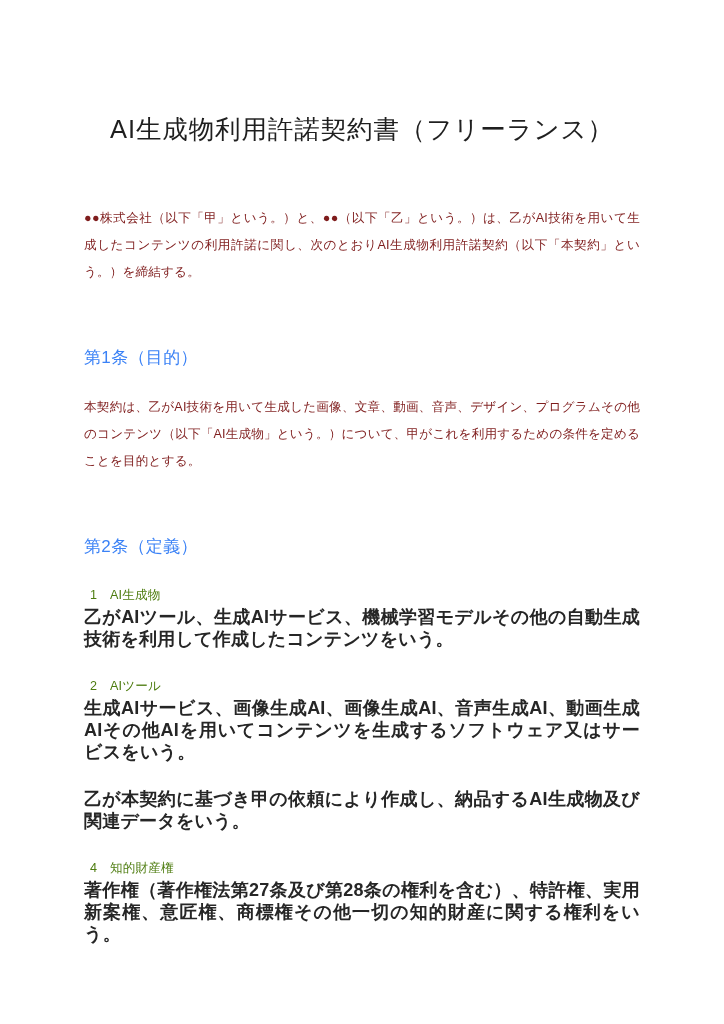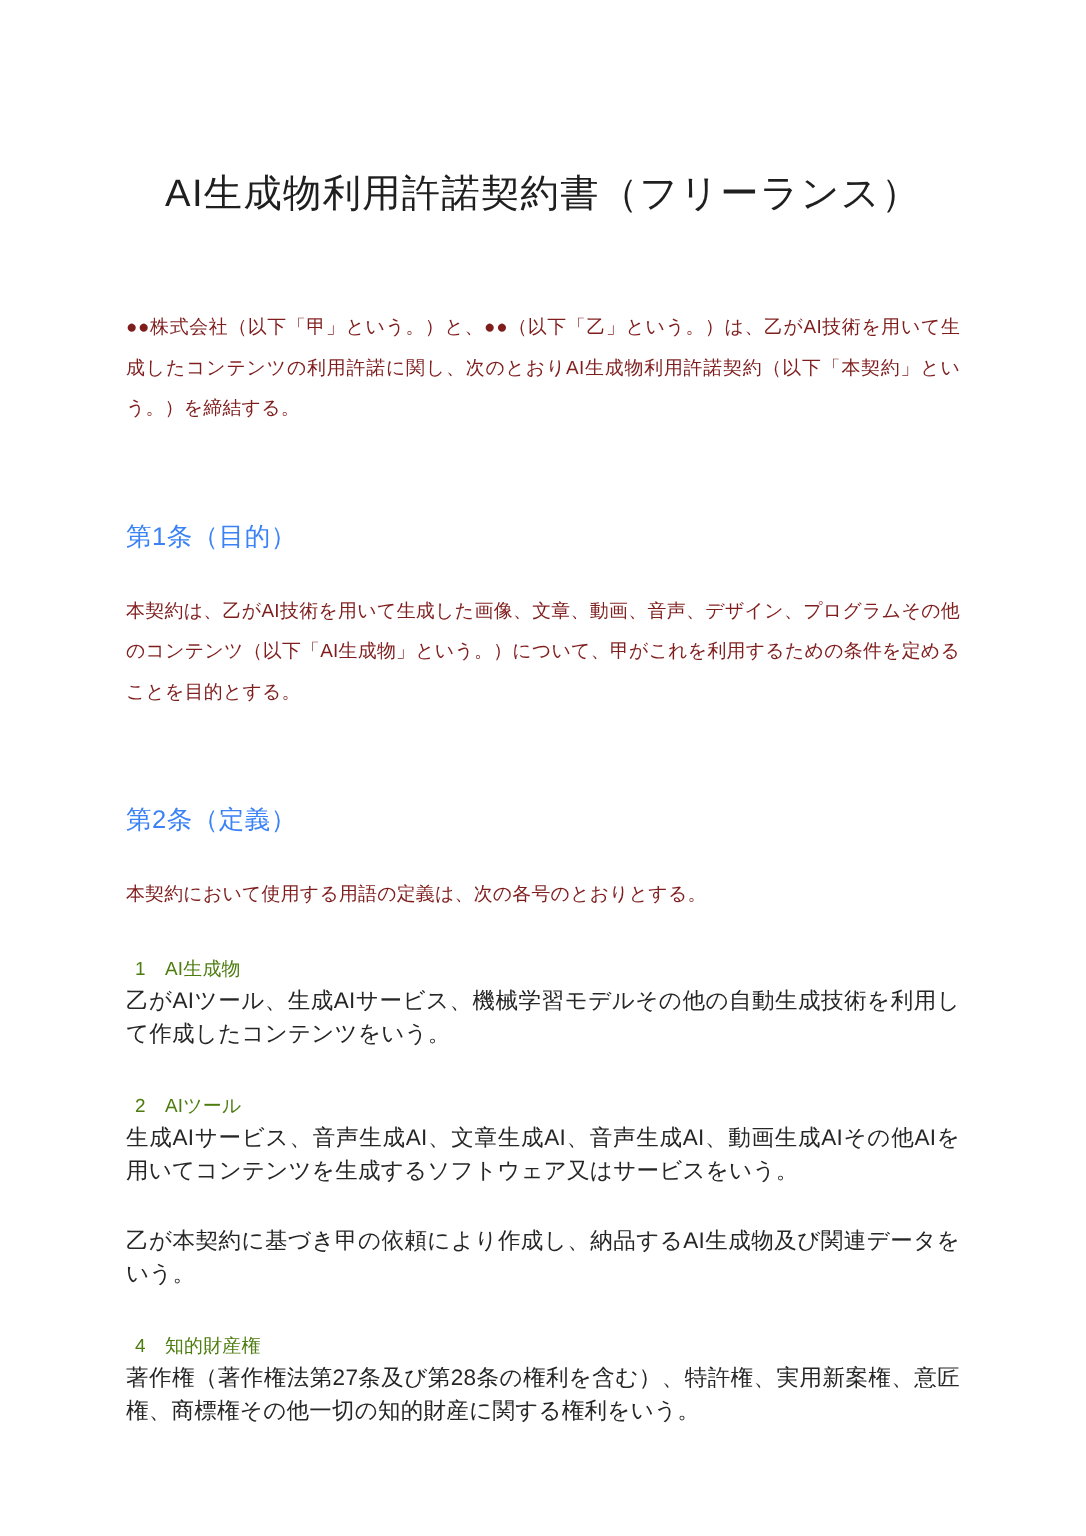--- a/index.html
+++ b/index.html
@@ -84,60 +84,60 @@
     line-height: 22px;
     letter-spacing: 0.012em;
     padding-left: 6px;
     color: #4d7c0f;
   }
   .def-num {
     display: inline-block;
     min-width: 20px;
   }
   .def-text {
-    font-size: 15px;
+    font-size: 18px;
     line-height: 22px;
     text-align: justify;
     text-justify: inter-ideograph;
     letter-spacing: 0.012em;
     color: #262626;
+    font-weight: bold;
   }
 </style>
 </head>
 <body>
 
 <div class="page">
 
   <h1 class="doc-title">AI生成物利用許諾契約書（フリーランス）</h1>
 
   <p class="para intro">●●株式会社（以下「甲」という。）と、●●（以下「乙」という。）は、乙がAI技術を用いて生成したコンテンツの利用許諾に関し、次のとおりAI生成物利用許諾契約（以下「本契約」という。）を締結する。</p>
 
   <section class="article-block">
     <h2 class="article-heading">第1条（目的）</h2>
     <p class="para article-body">本契約は、乙がAI技術を用いて生成した画像、文章、動画、音声、デザイン、プログラムその他のコンテンツ（以下「AI生成物」という。）について、甲がこれを利用するための条件を定めることを目的とする。</p>
   </section>
 
   <section class="article-block">
     <h2 class="article-heading">第2条（定義）</h2>
-    <p class="para article-body">本契約において使用する用語の定義は、次の各号のとおりとする。</p>
 
     <ul class="defs">
 
       <li class="def-item">
         <div class="def-label">
           <span class="def-num">1</span><span>AI生成物</span>
         </div>
         <div class="def-text">乙がAIツール、生成AIサービス、機械学習モデルその他の自動生成技術を利用して作成したコンテンツをいう。</div>
       </li>
 
       <li class="def-item">
         <div class="def-label">
           <span class="def-num">2</span><span>AIツール</span>
         </div>
-        <div class="def-text">生成AIサービス、音声生成AI、文章生成AI、音声生成AI、動画生成AIその他AIを用いてコンテンツを生成するソフトウェア又はサービスをいう。</div>
+        <div class="def-text">生成AIサービス、画像生成AI、画像生成AI、音声生成AI、動画生成AIその他AIを用いてコンテンツを生成するソフトウェア又はサービスをいう。</div>
       </li>
 
       <li class="def-item">
         <div class="def-text">乙が本契約に基づき甲の依頼により作成し、納品するAI生成物及び関連データをいう。</div>
       </li>
 
       <li class="def-item">
         <div class="def-label">
           <span class="def-num">4</span><span>知的財産権</span>
         </div>

